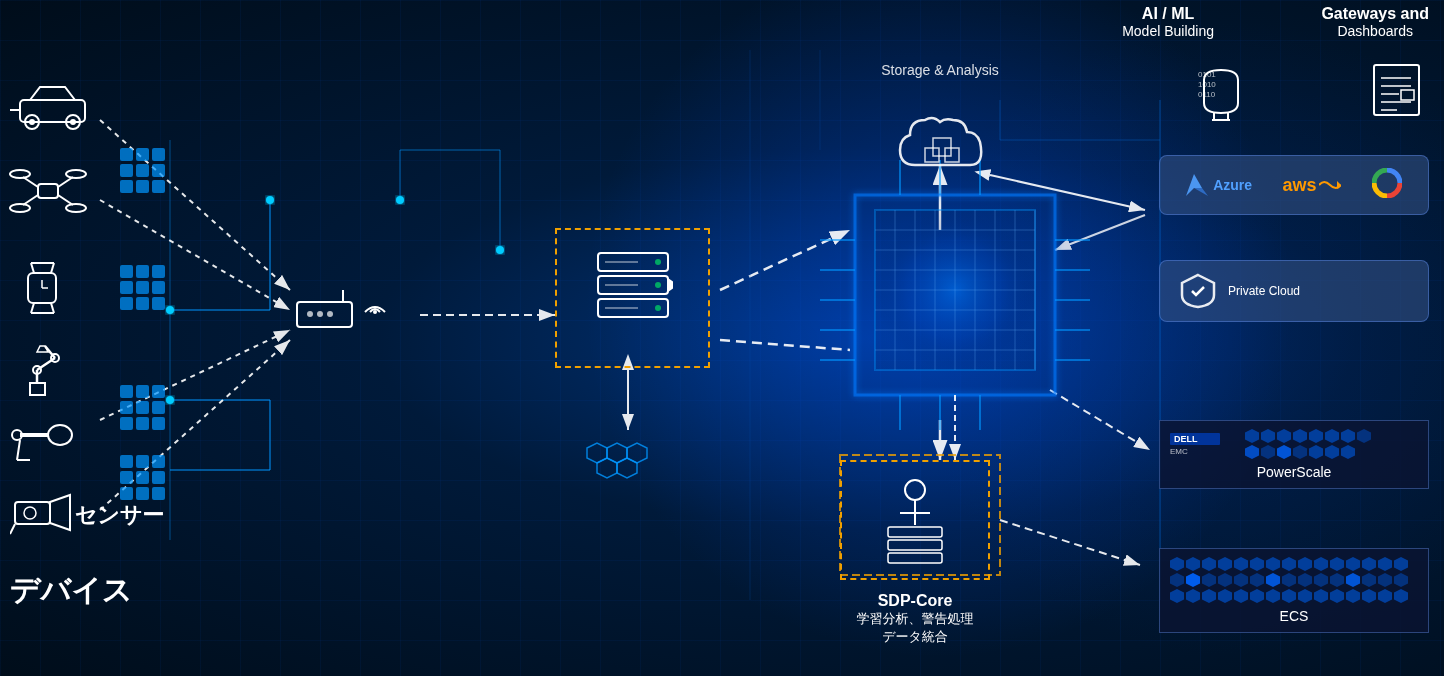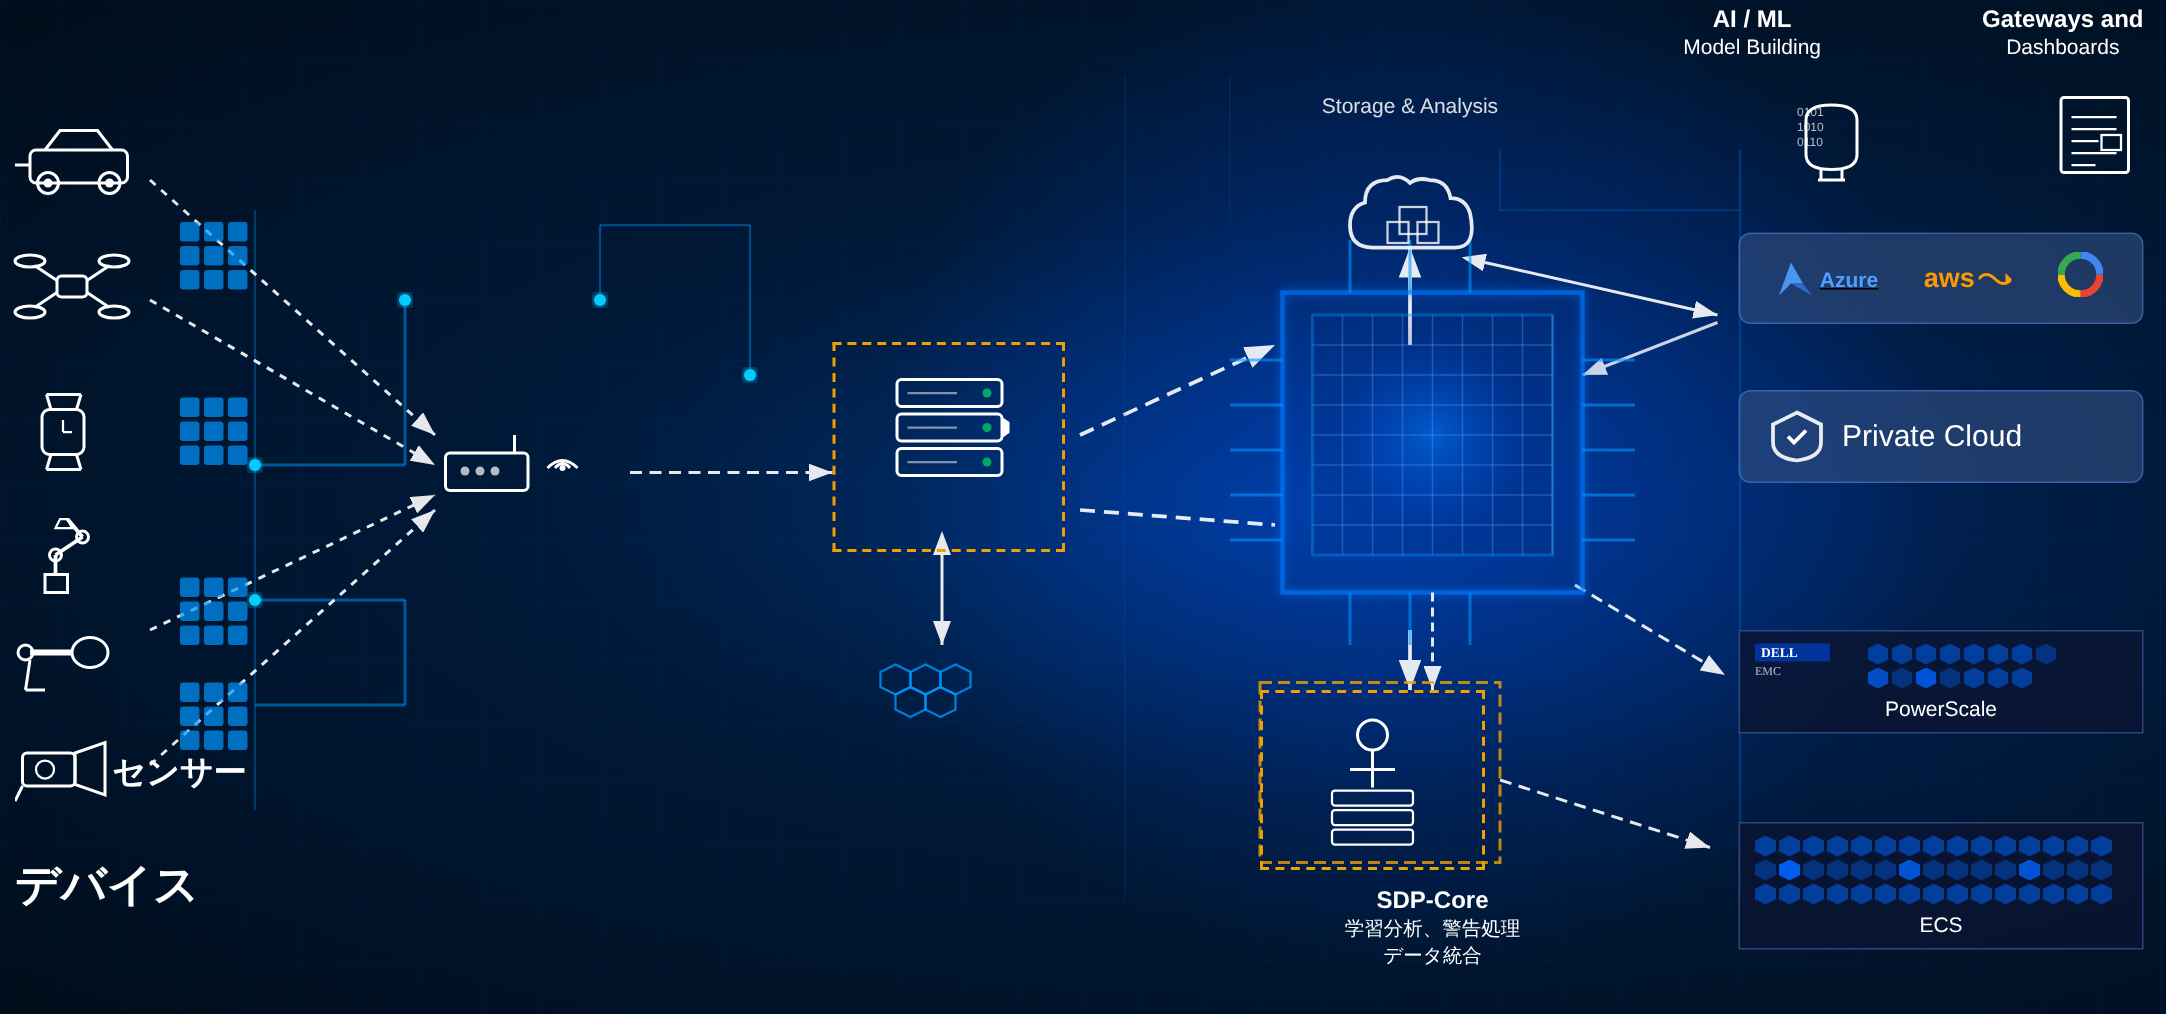--- a/index.html
+++ b/index.html
@@ -342,21 +342,21 @@
       <path d="M20,55 Q5,55 5,40 Q5,28 15,25 Q15,10 30,10 Q38,5 45,12 Q50,8 58,10 Q70,10 72,22 Q82,22 85,32 Q90,55 75,55 Z" fill="none" stroke="white" stroke-width="2.5" opacity="0.9"></path>
 
       <rect x="38" y="28" width="18" height="18" fill="none" stroke="white" stroke-width="1.5" opacity="0.8"></rect>
       <rect x="30" y="38" width="14" height="14" fill="none" stroke="white" stroke-width="1.5" opacity="0.8"></rect>
       <rect x="50" y="38" width="14" height="14" fill="none" stroke="white" stroke-width="1.5" opacity="0.8"></rect>
     </svg>
   </div>
 
   <div class="cloud-providers-box">
 
-    <div style="display:flex; align-items:center; gap:5px;text-decoration:underline;">
+    <div style="display:flex; align-items:center; gap:5px;">
       <svg width="22" height="22" viewBox="0 0 22 22">
         <polygon points="0,22 8,0 16,14 8,14" fill="#50a0ff" opacity="0.9"></polygon>
         <polygon points="8,14 16,14 22,22" fill="#3070cc" opacity="0.9"></polygon>
       </svg>
       <span style="color:#50a0ff; font-size:14px; font-weight:bold;">Azure</span>
     </div>
 
     <div style="display:flex; align-items:center; gap:3px;">
       <span style="color:#ff9900; font-size:18px; font-weight:bold;">aws</span>
       <svg width="22" height="12" viewBox="0 0 22 12">
@@ -374,26 +374,26 @@
         <path d="M2,15 A13,13 0 0,1 15,2" fill="none" stroke="#34A853" stroke-width="5"></path>
       </svg>
     </div>
   </div>
 
   <div class="private-cloud-box">
     <svg width="36" height="36" viewBox="0 0 36 36">
       <path d="M18,2 L34,10 L34,22 Q34,32 18,34 Q2,32 2,22 L2,10 Z" fill="none" stroke="white" stroke-width="2.5" opacity="0.9"></path>
       <path d="M12,18 L16,22 L24,14" fill="none" stroke="white" stroke-width="2.5"></path>
     </svg>
-    <span style="color:white; font-size:20px;">Private Cloud</span>
+    <span style="color:white; font-size:12px;">Private Cloud</span>
   </div>
 
   <div class="powerscale-box">
 
-    <div style="display:flex; align-items:flex-start; gap:25px;font-family:Liberation Serif, serif;">
+    <div style="display:flex; align-items:center; gap:25px;">
       <div style="display:flex; flex-direction:column; gap:2px; min-width:50px;">
         <span style="color:white; font-size:9px; font-weight:bold; background:rgba(0,60,180,0.8); padding:1px 4px; border-radius:1px; display:inline-block;">DELL</span>
         <span style="color:white; font-size:8px; opacity:0.7;">EMC</span>
       </div>
 
       <div style="display:flex; flex-wrap:wrap; width:130px; gap:2px;">
         <div style="width:14px;height:14px;background:rgba(0,80,200,0.7);clip-path:polygon(50% 0%, 100% 25%, 100% 75%, 50% 100%, 0% 75%, 0% 25%);"></div>
         <div style="width:14px;height:14px;background:rgba(0,80,200,0.7);clip-path:polygon(50% 0%, 100% 25%, 100% 75%, 50% 100%, 0% 75%, 0% 25%);"></div>
         <div style="width:14px;height:14px;background:rgba(0,80,200,0.7);clip-path:polygon(50% 0%, 100% 25%, 100% 75%, 50% 100%, 0% 75%, 0% 25%);"></div>
         <div style="width:14px;height:14px;background:rgba(0,80,200,0.7);clip-path:polygon(50% 0%, 100% 25%, 100% 75%, 50% 100%, 0% 75%, 0% 25%);"></div>
@@ -650,19 +650,19 @@
       <circle cx="35" cy="15" r="10" fill="none" stroke="white" stroke-width="2"></circle>
       <line x1="35" y1="25" x2="35" y2="50" stroke="white" stroke-width="2"></line>
       <line x1="20" y1="38" x2="50" y2="38" stroke="white" stroke-width="2"></line>
 
       <rect x="8" y="52" width="54" height="10" rx="2" fill="none" stroke="white" stroke-width="1.5"></rect>
       <rect x="8" y="65" width="54" height="10" rx="2" fill="none" stroke="white" stroke-width="1.5"></rect>
       <rect x="8" y="78" width="54" height="10" rx="2" fill="none" stroke="white" stroke-width="1.5"></rect>
     </svg>
   </div>
 
-  <div style="position:absolute; top:592px; left:840px; text-align:center; color:white; width:230px;">
+  <div style="position:absolute; top:592px; left:800px; text-align:center; color:white; width:230px;">
     <div style="font-weight:bold; font-size:16px;">SDP-Core</div>
     <div style="font-size:13px;">学習分析、警告処理</div>
     <div style="font-size:13px;">データ統合</div>
   </div>
 
 </div>
 
 </body></html>

